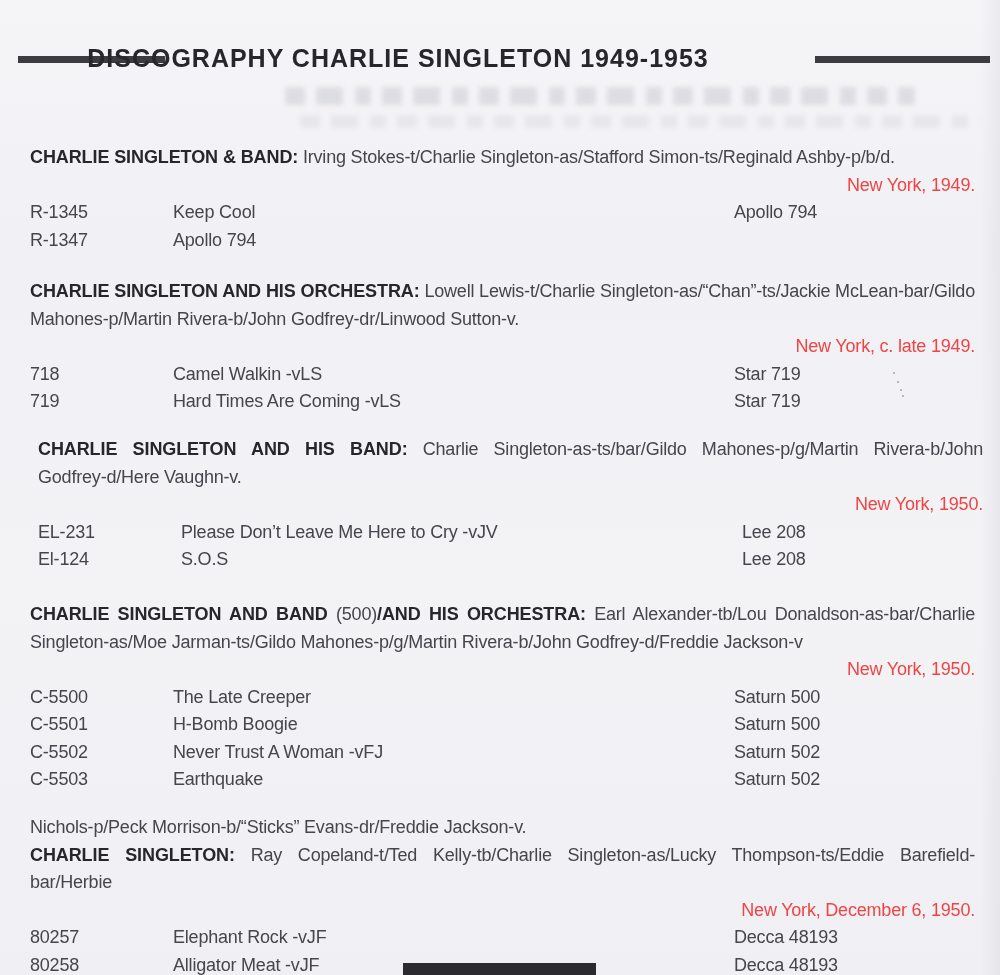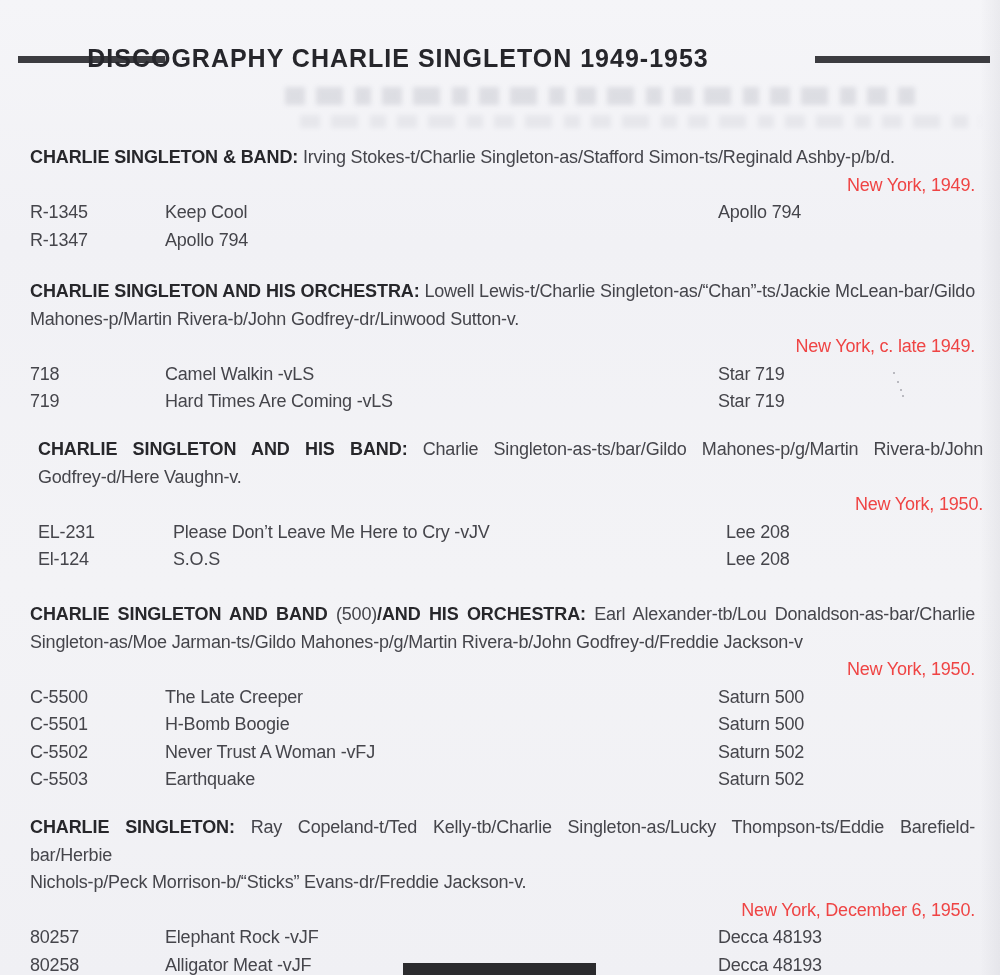--- a/index.html
+++ b/index.html
@@ -36,21 +36,21 @@
   }
   
   .section{
     position:absolute;left:30px;width:945px;
     font-size:18px;line-height:27.5px;letter-spacing:-0.2px;color:#45454b;
   }
   .hdr-line{white-space:nowrap;}
   .hdr-line.fill{white-space:normal;text-align:justify;text-align-last:justify;}
   .hdr-bold{font-weight:bold;color:#27272b;letter-spacing:-0.1px;}
   .date-line{text-align:right;color:#ef4444;}
-  .row{display:grid;grid-template-columns:135px 553px 1fr;}
+  .row{display:grid;grid-template-columns:135px 553px 1fr;gap:8px;}
   .cell{white-space:nowrap;}
   
   .footer-bar{position:absolute;left:403px;top:963px;width:193px;height:14px;background:#2b2b2e;}
 </style>
 </head>
 <body>
 
 <div class="edge-shade"></div>
 
 <div class="masthead">
@@ -126,22 +126,22 @@
         <div class="cell">Never Trust A Woman -vFJ</div>
         <div class="cell">Saturn 502</div>
       </div>
       <div class="row">
         <div class="cell">C-5503</div>
         <div class="cell">Earthquake</div>
         <div class="cell">Saturn 502</div>
       </div>
     </div>
     <div class="section" style="top: 814px;">
+      <div class="hdr-line"><span class="hdr-plain">Nichols-p/Peck Morrison-b/“Sticks” Evans-dr/Freddie Jackson-v.</span></div>
       <div class="hdr-line fill"><span class="hdr-bold">CHARLIE SINGLETON:</span><span class="hdr-plain"> Ray Copeland-t/Ted Kelly-tb/Charlie Singleton-as/Lucky Thompson-ts/Eddie Barefield-bar/Herbie</span></div>
-      <div class="hdr-line"><span class="hdr-plain">Nichols-p/Peck Morrison-b/“Sticks” Evans-dr/Freddie Jackson-v.</span></div>
       <div class="date-line">New York, December 6, 1950.</div>
       <div class="row">
         <div class="cell">80257</div>
         <div class="cell">Elephant Rock -vJF</div>
         <div class="cell">Decca 48193</div>
       </div>
       <div class="row">
         <div class="cell">80258</div>
         <div class="cell">Alligator Meat -vJF</div>
         <div class="cell">Decca 48193</div>

